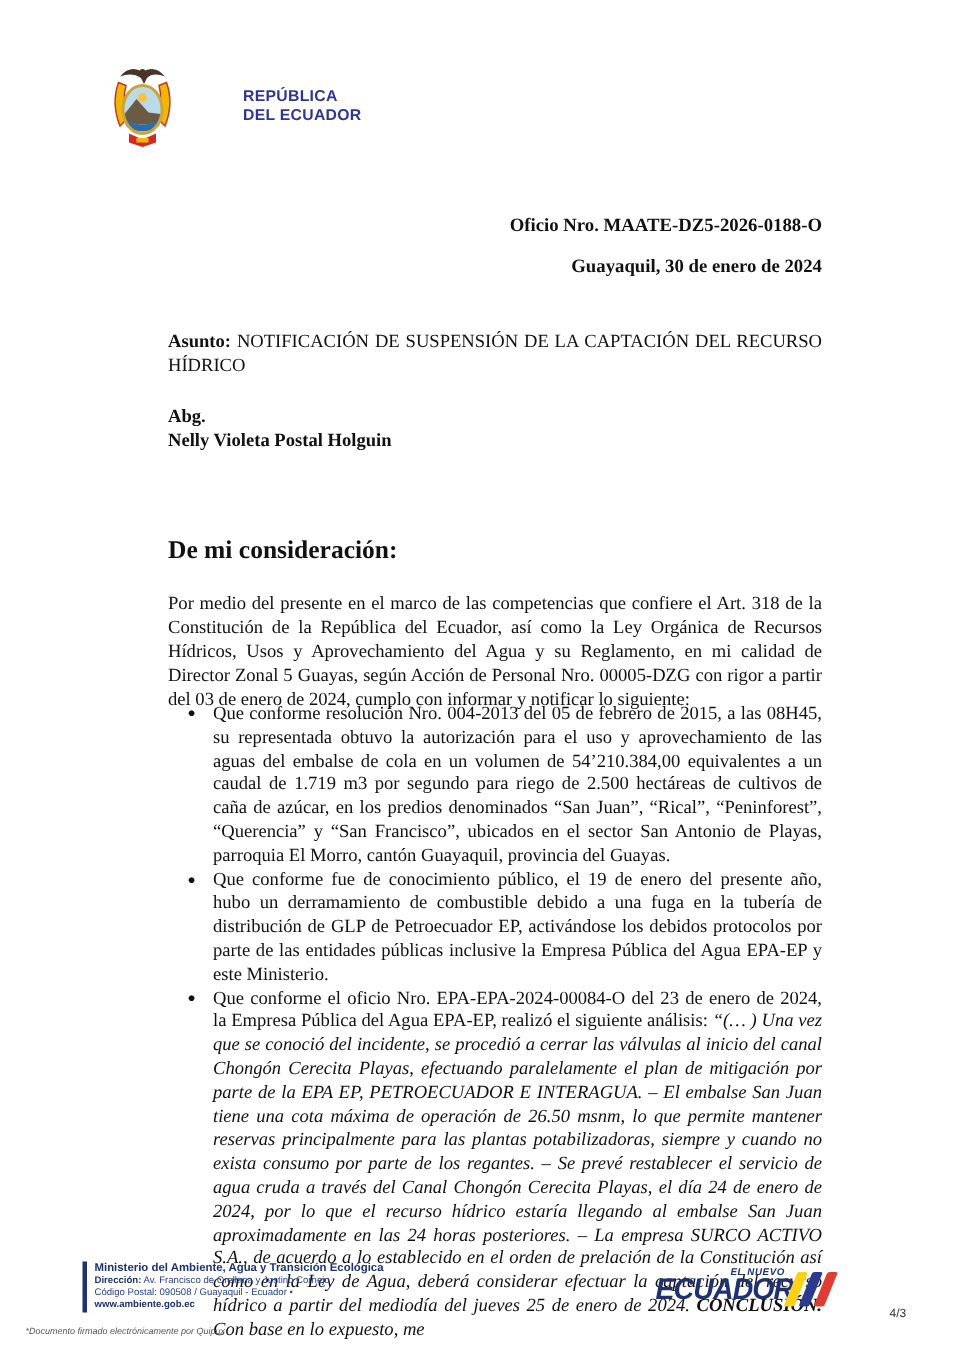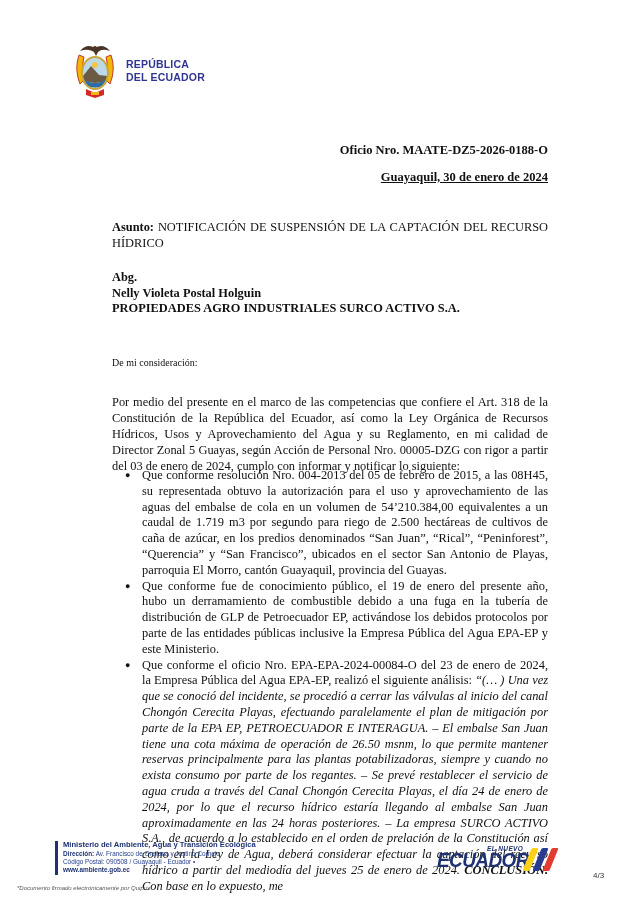--- a/index.html
+++ b/index.html
@@ -1,42 +1,42 @@
 <!DOCTYPE html>
 <html><head>
 <meta charset="utf-8">
 <style>
   html,body{margin:0;padding:0;}
   body{
     width:640px;height:906px;background:#ffffff;position:relative;
     font-family:"Liberation Serif","DejaVu Serif",serif;color:#111;
     overflow:hidden;
   }
-  .abs{position:absolute;}
+  .abs{position:absolute;gap:36px;}
 
   
   .logo-block{left:72px;top:42px;display:flex;align-items:flex-start;}
   .arms{width:46px;height:58px;}
   .brand{margin:16px 0 0 8px;font-family:"Liberation Sans",sans-serif;
     font-weight:bold;font-size:10.5px;line-height:12.5px;color:#2f3590;letter-spacing:.2px;}
   .brand span{display:block;}
 
   
   .oficio{right:92px;top:143px;font-weight:bold;font-size:12.5px;}
-  .dateline{right:92px;top:170px;font-weight:bold;font-size:12.5px;text-decoration:underline;}
+  .dateline{right:92px;top:170px;font-weight:bold;font-size:12.5px;}
 
   .bodytext{font-size:12.4px;line-height:15.8px;text-align:justify;}
   .subject{left:112px;top:208px;width:436px;}
   .subject b{font-weight:bold;}
 
   .recipient{left:112px;top:270px;font-size:12.4px;line-height:15.6px;}
   .recipient .line{display:block;font-weight:bold;}
   .recipient .company{font-weight:bold;}
 
-  .greeting{left:112px;top:357px;font-size:10px;}
+  .greeting{left:112px;top:357px;font-size:17px;font-weight:bold;}
   .intro{left:112px;top:383px;width:436px;}
 
   .bullets{left:112px;top:468px;width:436px;}
   .bullet-item{display:flex;}
   .bullet-marker{flex:0 0 30px;box-sizing:border-box;padding-left:13px;
     font-size:9px;line-height:15.8px;}
   .bullet-body{flex:1;font-size:12.4px;line-height:15.8px;text-align:justify;}
   .it{font-style:italic;}
   .bit{font-style:italic;font-weight:bold;}
 
@@ -90,21 +90,20 @@
   </div>
 
   <div class="abs oficio">Oficio Nro. MAATE-DZ5-2026-0188-O</div>
   <div class="abs dateline">Guayaquil, 30 de enero de 2024</div>
 
   <p class="abs bodytext subject"><b>Asunto:</b> <span>NOTIFICACIÓN DE SUSPENSIÓN DE LA CAPTACIÓN DEL RECURSO HÍDRICO</span></p>
 
   <div class="abs recipient">
     <span class="line">Abg.</span>
     <span class="line">Nelly Violeta Postal Holguin</span>
-    <span class="line company">PROPIEDADES AGRO INDUSTRIALES SURCO ACTIVO S.A.</span>
   </div>
 
   <div class="abs greeting">De mi consideración:</div>
 
   <p class="abs bodytext intro">Por medio del presente en el marco de las competencias que confiere el Art. 318 de la Constitución de la República del Ecuador, así como la Ley Orgánica de Recursos Hídricos, Usos y Aprovechamiento del Agua y su Reglamento, en mi calidad de Director Zonal 5 Guayas, según Acción de Personal Nro. 00005-DZG con rigor a partir del 03 de enero de 2024, cumplo con informar y notificar lo siguiente:</p>
 
   <div class="abs bullets">
     <div class="bullet-item">
       <span class="bullet-marker">●</span>
       <div class="bullet-body">Que conforme resolución Nro. 004-2013 del 05 de febrero de 2015, a las 08H45, su representada obtuvo la autorización para el uso y aprovechamiento de las aguas del embalse de cola en un volumen de 54’210.384,00 equivalentes a un caudal de 1.719 m3 por segundo para riego de 2.500 hectáreas de cultivos de caña de azúcar, en los predios denominados “San Juan”, “Rical”, “Peninforest”, “Querencia” y “San Francisco”, ubicados en el sector San Antonio de Playas, parroquia El Morro, cantón Guayaquil, provincia del Guayas.</div>

